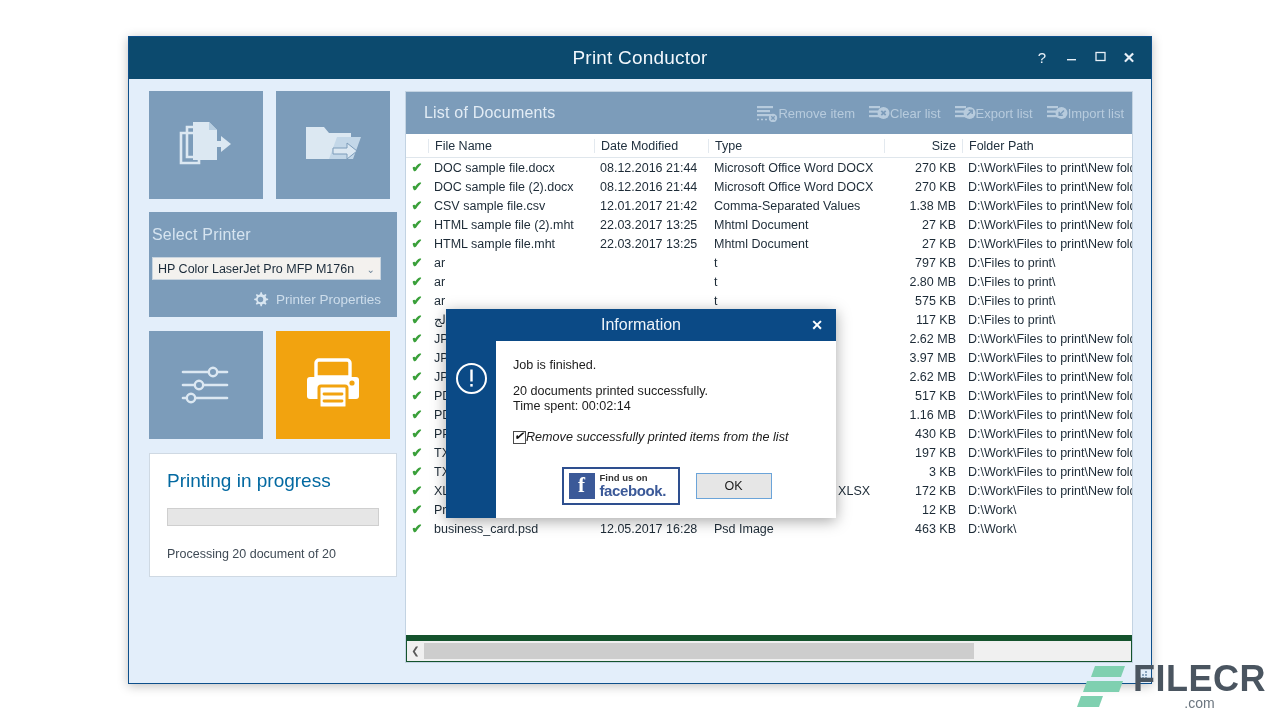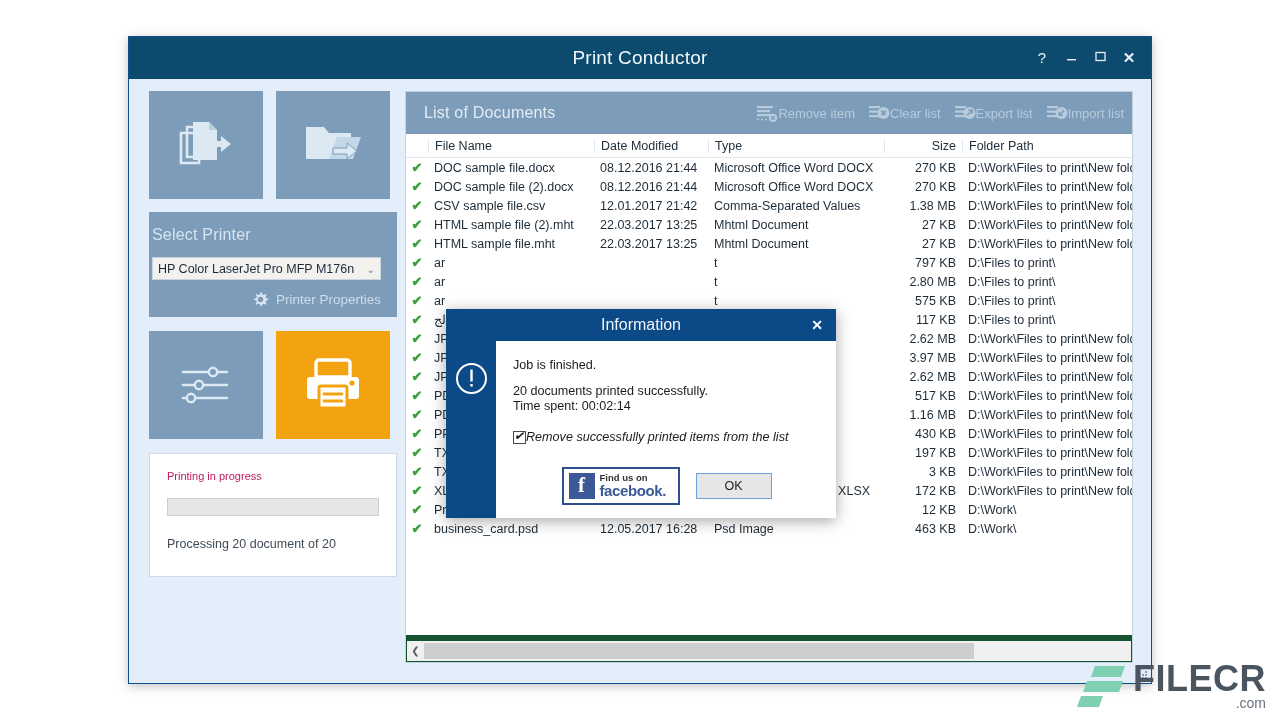--- a/index.html
+++ b/index.html
@@ -104,21 +104,21 @@
 
   #tiles2 { margin-top: 14px; }
 
   #progress-card {
     margin-top: 14px;
     background: #ffffff;
     border: 1px solid #cfd9e3;
     height: 124px;
     padding: 16px 17px;
   }
-  #progress-title { font-size: 11px; color: #be185d; }
+  #progress-title { font-size: 19px; color: #0369a1; }
   #progress-bar-outer {
     margin-top: 16px;
     height: 18px;
     background: #e6e6e6;
     border: 1px solid #cfcfcf;
   }
   #progress-status {
     margin-top: 21px;
     font-size: 12.5px; color: #3f4a55;
   }
@@ -267,21 +267,21 @@
     display: flex; align-items: flex-end; gap: 8px;
     pointer-events: none;
   }
   #wm-bars { width: 46px; height: 46px; position: relative; }
   .wm-bar { position: absolute; background: #7fd0b0; height: 11px; transform: skewX(-20deg); }
   #wm-b1 { width: 30px; left: 14px; top: 2px; }
   #wm-b2 { width: 36px; left: 6px;  top: 17px; }
   #wm-b3 { width: 22px; left: 0px;  top: 32px; }
   #wm-text { line-height: .9; }
   #wm-name { font-size: 36px; color: #4a5560; font-weight: bold; letter-spacing: .5px; }
-  #wm-com { font-size: 14px; color: #6b757f; text-align: right; margin-top: 2px; }
+  #wm-com { font-size: 14px; color: #6b757f; text-align: center; margin-top: 2px; }
 
   #resize-grip {
     position: absolute; right: 3px; bottom: 3px;
     width: 10px; height: 10px; color: #8aa4bd; font-size: 9px;
   }
 </style>
 </head>
 <body>
 
 <div id="app-window">

